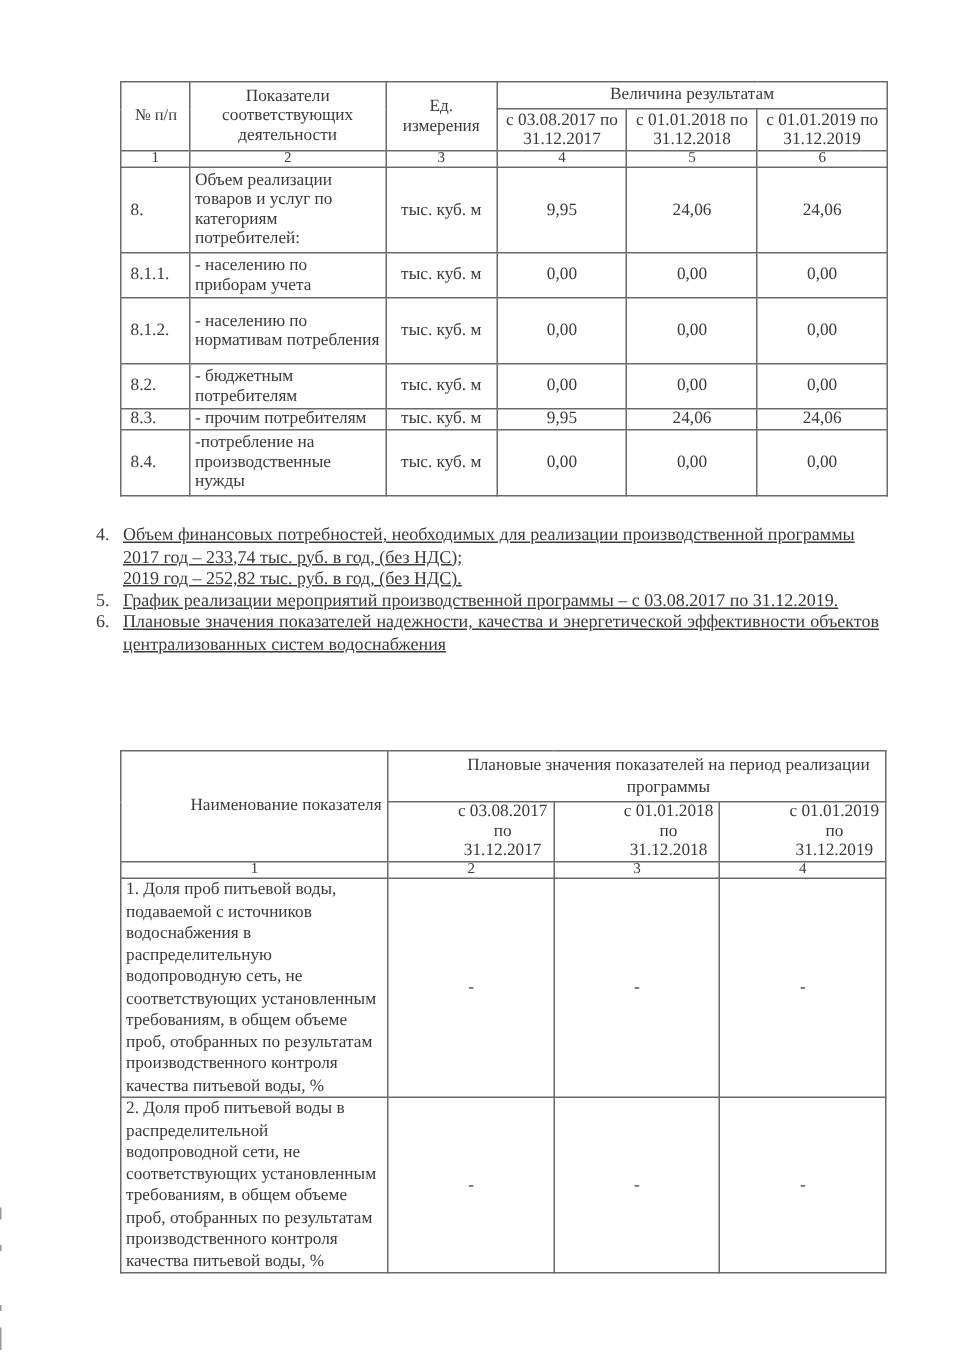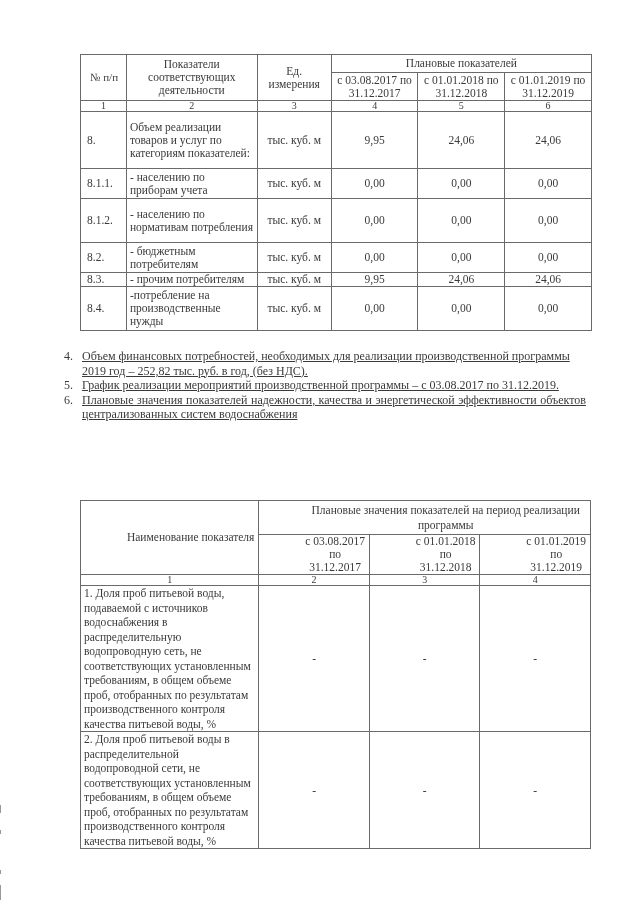--- a/index.html
+++ b/index.html
@@ -27,38 +27,38 @@
 </style>
 </head>
 <body>
 
 <table class="t1">
   <tbody>
       <tr style="height:18px">
     <th class="c1" rowspan="2" style="text-align:center;font-size:11px;padding-left:4px;">№ п/п</th>
     <th class="c2" rowspan="2" style="text-align:center">Показатели соответствующих деятельности</th>
     <th class="c3" rowspan="2">Ед. измерения</th>
-    <th colspan="3">Плановые показателей</th>
+    <th colspan="3">Величина результатам</th>
   </tr>
   <tr style="height:28px">
     <th class="cv">с 03.08.2017 по 31.12.2017</th>
     <th class="cv">с 01.01.2018 по 31.12.2018</th>
     <th class="cv">с 01.01.2019 по 31.12.2019</th>
   </tr>
   <tr class="numrow">
     <td style="text-align:center">1</td>
     <td>2</td>
     <td>3</td>
     <td>4</td>
     <td>5</td>
     <td>6</td>
   </tr>
   <tr style="height:57px">
     <td class="c1">8.</td>
-    <td class="c2">Объем реализации товаров и услуг по категориям показателей:</td>
+    <td class="c2">Объем реализации товаров и услуг по категориям потребителей:</td>
     <td class="c3">тыс. куб. м</td>
     <td class="cv">9,95</td>
     <td class="cv">24,06</td>
     <td class="cv">24,06</td>
   </tr>
   <tr style="height:30px">
     <td class="c1">8.1.1.</td>
     <td class="c2">- населению по приборам учета</td>
     <td class="c3">тыс. куб. м</td>
     <td class="cv">0,00</td>
@@ -98,20 +98,21 @@
     <td class="cv">0,00</td>
   </tr>
 </tbody>
   </table>
 
 <div class="list">
   <div class="li">
     <span class="n">4.</span>
     <div class="body">
       <div>Объем финансовых потребностей, необходимых для реализации производственной программы</div>
+      <div>2017 год – 233,74 тыс. руб. в год, (без НДС);</div>
       <div>2019 год – 252,82 тыс. руб. в год, (без НДС).</div>
     </div>
   </div>
   <div class="li">
     <span class="n">5.</span>
     <div class="body">График реализации мероприятий производственной программы – с 03.08.2017 по 31.12.2019.</div>
   </div>
   <div class="li">
     <span class="n">6.</span>
     <div class="body">Плановые значения показателей надежности, качества и энергетической эффективности объектов централизованных систем водоснабжения</div>

